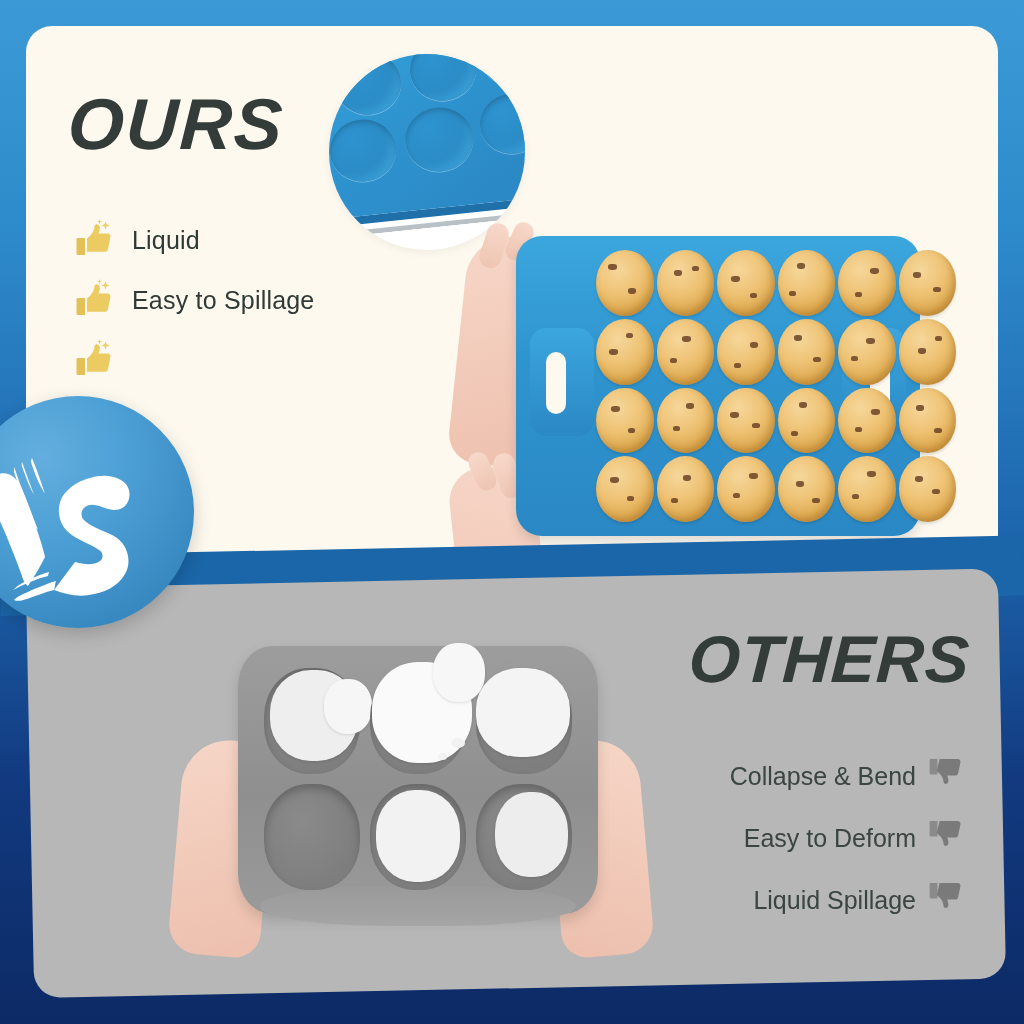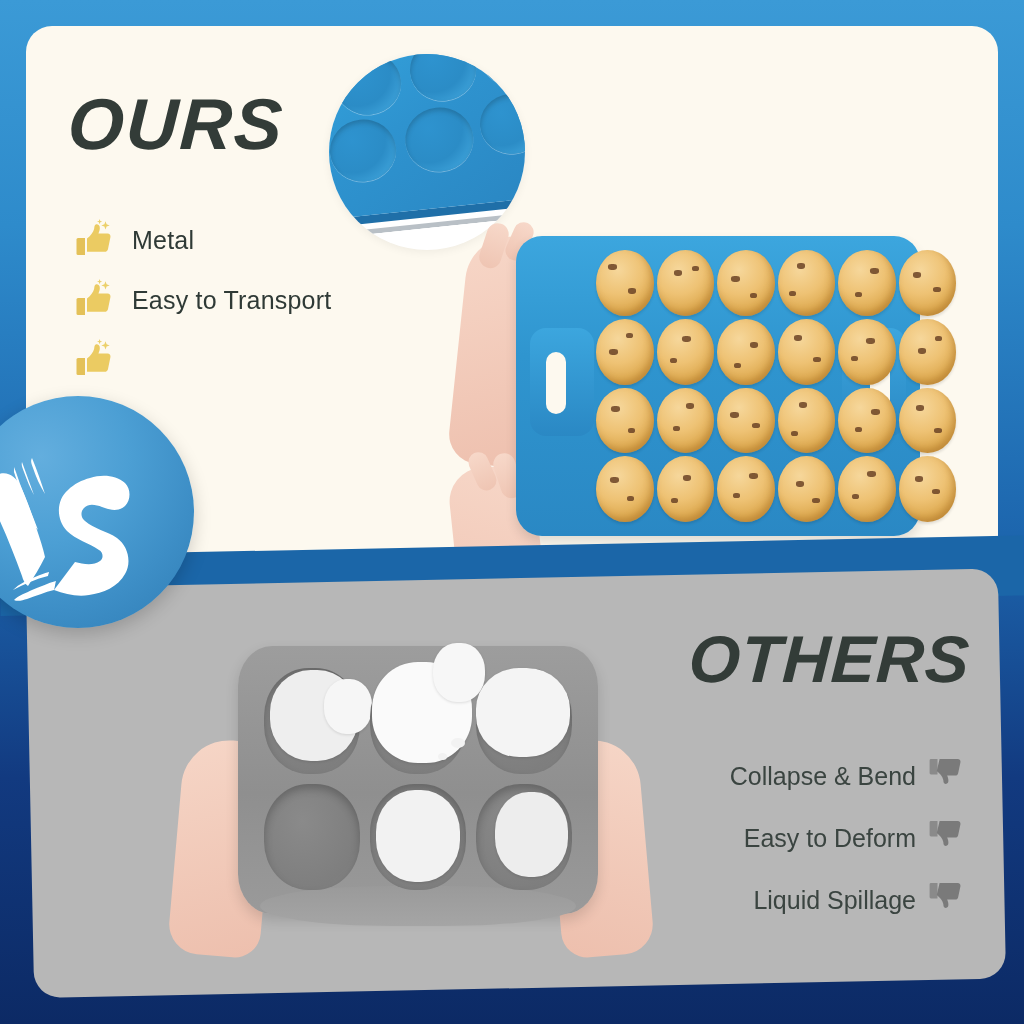--- a/index.html
+++ b/index.html
@@ -157,33 +157,33 @@
 
       <div class="feature-row">
         <span class="thumb-up">
           <svg width="44" height="44" viewBox="0 0 44 44">
             <path d="M4 20 h7 v17 H4 a1.5 1.5 0 0 1 -1.5 -1.5 v-14 A1.5 1.5 0 0 1 4 20 z" fill="#e4c158"></path>
             <path d="M13 20.5 c3.4 -2.6 6.3 -6.2 7.1 -9.6 c.35 -1.5 .2 -3.4 1.3 -4.2 c1.6 -1.1 3.9 .1 4.3 2 c.45 2.2 -.35 4.6 -1.25 6.8 h9.1 c1.9 0 3.3 1.7 2.9 3.5 l-2.5 12.2 c-.3 1.5 -1.6 2.6 -3.1 2.6 H13 z" fill="#ebcb62"></path>
             <path d="M31.5 3.2 l1.1 3.1 l3.1 1.1 l-3.1 1.1 l-1.1 3.1 l-1.1 -3.1 l-3.1 -1.1 l3.1 -1.1 z" fill="#ecd06a"></path>
             <path d="M25.6 1 l.7 1.9 l1.9 .7 l-1.9 .7 l-.7 1.9 l-.7 -1.9 l-1.9 -.7 l1.9 -.7 z" fill="#ecd06a"></path>
           </svg>
         </span>
-        <span class="feature-label">Metal</span>
+        <span class="feature-label">Liquid</span>
       </div>
 
       <div class="feature-row">
         <span class="thumb-up">
           <svg width="44" height="44" viewBox="0 0 44 44">
             <path d="M4 20 h7 v17 H4 a1.5 1.5 0 0 1 -1.5 -1.5 v-14 A1.5 1.5 0 0 1 4 20 z" fill="#e4c158"></path>
             <path d="M13 20.5 c3.4 -2.6 6.3 -6.2 7.1 -9.6 c.35 -1.5 .2 -3.4 1.3 -4.2 c1.6 -1.1 3.9 .1 4.3 2 c.45 2.2 -.35 4.6 -1.25 6.8 h9.1 c1.9 0 3.3 1.7 2.9 3.5 l-2.5 12.2 c-.3 1.5 -1.6 2.6 -3.1 2.6 H13 z" fill="#ebcb62"></path>
             <path d="M31.5 3.2 l1.1 3.1 l3.1 1.1 l-3.1 1.1 l-1.1 3.1 l-1.1 -3.1 l-3.1 -1.1 l3.1 -1.1 z" fill="#ecd06a"></path>
             <path d="M25.6 1 l.7 1.9 l1.9 .7 l-1.9 .7 l-.7 1.9 l-.7 -1.9 l-1.9 -.7 l1.9 -.7 z" fill="#ecd06a"></path>
           </svg>
         </span>
-        <span class="feature-label">Easy to Transport</span>
+        <span class="feature-label">Easy to Spillage</span>
       </div>
 
       <div class="feature-row">
         <span class="thumb-up">
           <svg width="44" height="44" viewBox="0 0 44 44">
             <path d="M4 20 h7 v17 H4 a1.5 1.5 0 0 1 -1.5 -1.5 v-14 A1.5 1.5 0 0 1 4 20 z" fill="#e4c158"></path>
             <path d="M13 20.5 c3.4 -2.6 6.3 -6.2 7.1 -9.6 c.35 -1.5 .2 -3.4 1.3 -4.2 c1.6 -1.1 3.9 .1 4.3 2 c.45 2.2 -.35 4.6 -1.25 6.8 h9.1 c1.9 0 3.3 1.7 2.9 3.5 l-2.5 12.2 c-.3 1.5 -1.6 2.6 -3.1 2.6 H13 z" fill="#ebcb62"></path>
             <path d="M31.5 3.2 l1.1 3.1 l3.1 1.1 l-3.1 1.1 l-1.1 3.1 l-1.1 -3.1 l-3.1 -1.1 l3.1 -1.1 z" fill="#ecd06a"></path>
             <path d="M25.6 1 l.7 1.9 l1.9 .7 l-1.9 .7 l-.7 1.9 l-.7 -1.9 l-1.9 -.7 l1.9 -.7 z" fill="#ecd06a"></path>
           </svg>

